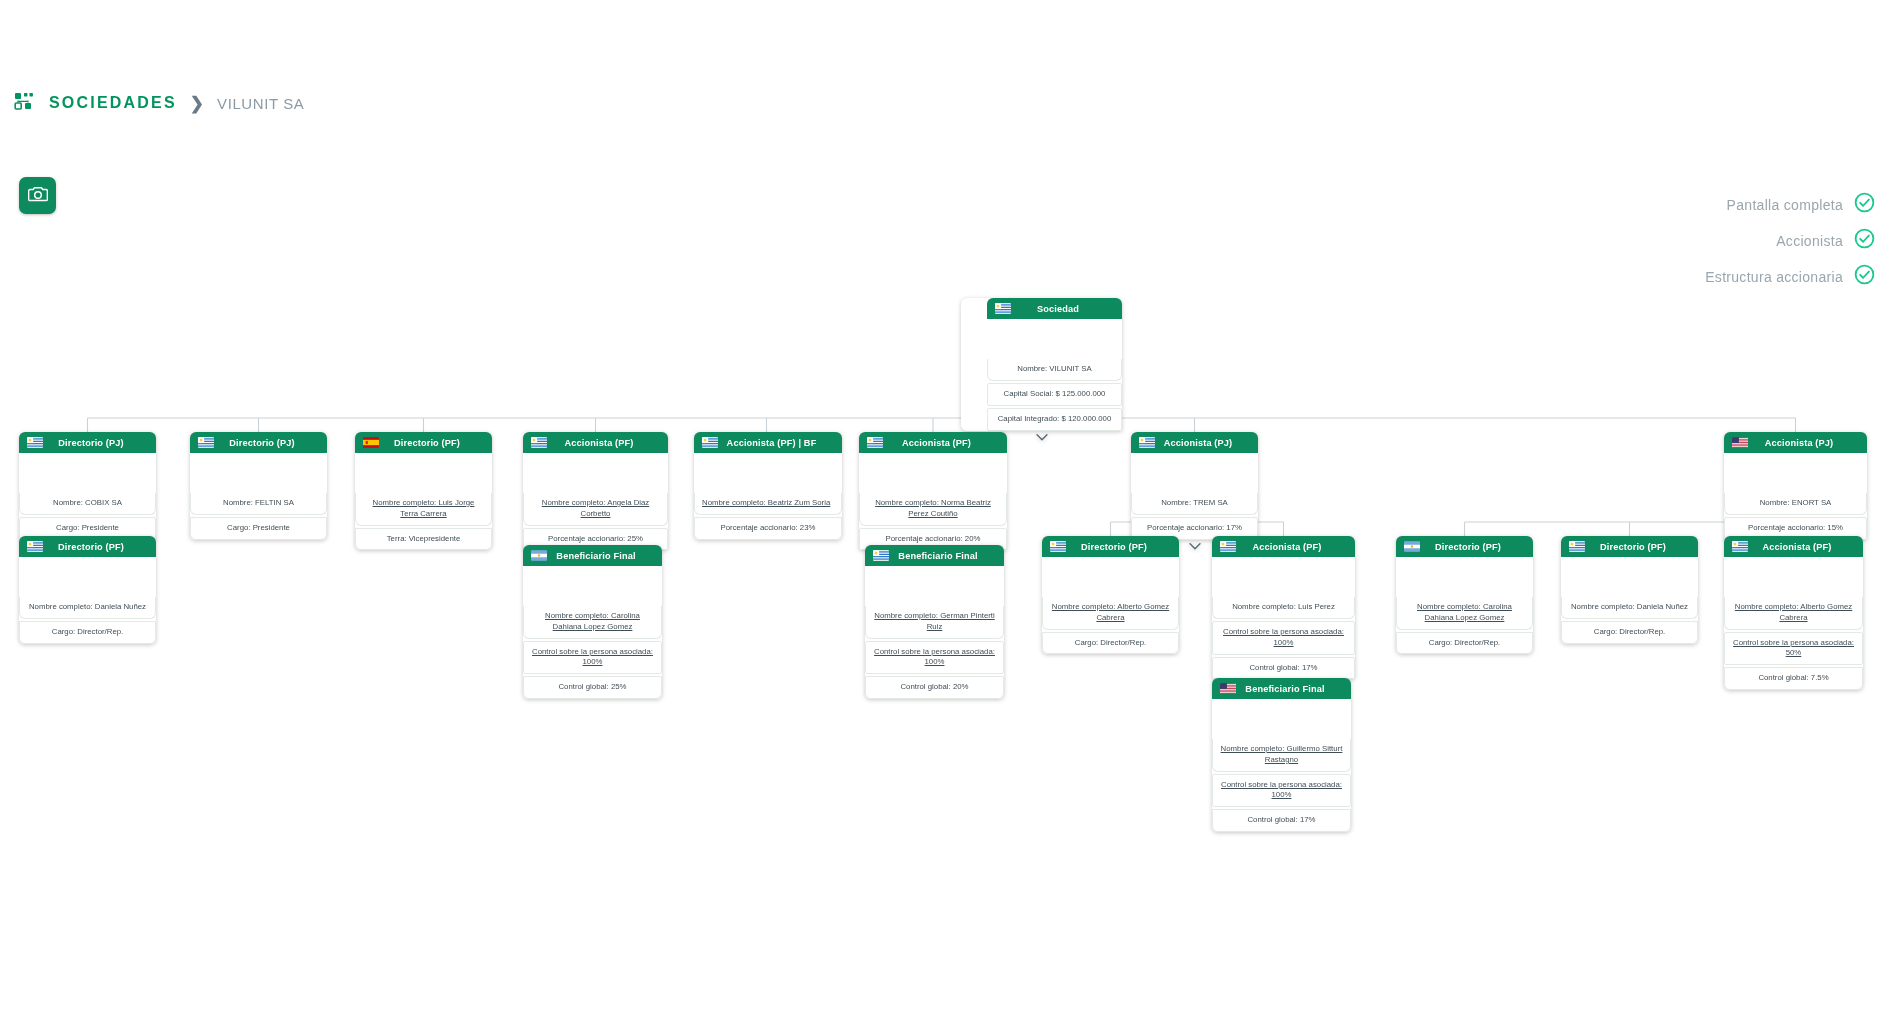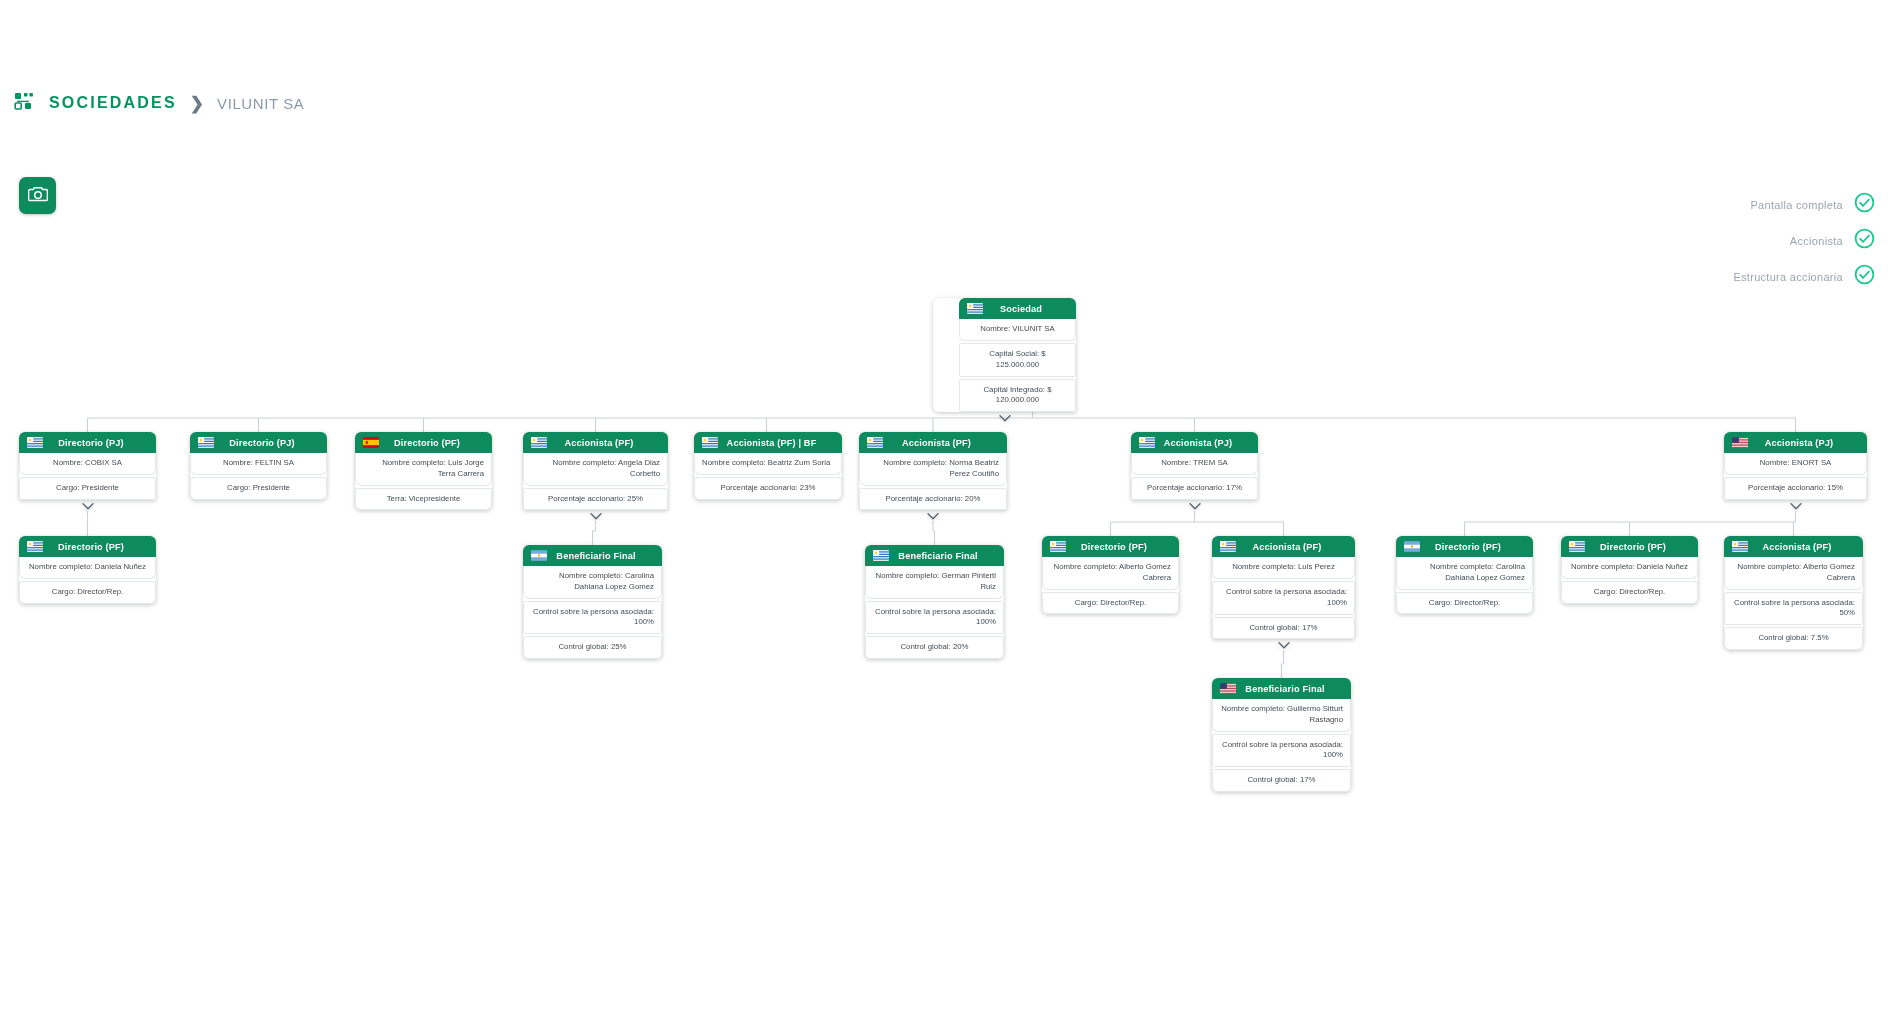--- a/index.html
+++ b/index.html
@@ -34,21 +34,21 @@
     box-shadow: 0 1px 3px rgba(0,0,0,.25);
     cursor: pointer; border: none;
   }
 
   
   .toggles {
     position: absolute; right: 24px; top: 192px;
     display: flex; flex-direction: column; align-items: flex-end; gap: 11px;
   }
   .toggle-row { display: flex; align-items: center; gap: 11px; cursor: pointer; }
-  .toggle-label { color: #9aa6ae; font-size: 11px; letter-spacing: .3px; }
+  .toggle-label { color: #9aa6ae; font-size: 14px; letter-spacing: .3px; }
   .toggle-check { width: 21px; height: 21px; flex: none; }
 
   
   #chart { position: absolute; left: 0; top: 0; width: 1899px; height: 1035px; }
   #lines { position: absolute; left: 0; top: 0; width: 1899px; height: 1035px;
            pointer-events: none; }
 
   .node {
     position: absolute;
     border-radius: 6px;
@@ -75,23 +75,24 @@
     background: #fff;
     border: 1px solid #e3eae6;
     border-top: none;
     padding: 5px 7px;
     font-size: 7.8px;
     color: #404e57;
     line-height: 1.38;
     min-height: 22px;
     display: flex; align-items: center;
     border-radius: 0 0 6px 6px;
+    margin-top: 40px;
   }
   .node-row.center { justify-content: center; text-align: center; }
-  .node-row.left { justify-content: flex-start; text-align: right; }
+  .node-row.left { justify-content: flex-start; text-align: center; text-decoration: underline; }
   .node-row + .node-row { margin-top: 2px; border-top: 1px solid #e3eae6;
                           border-radius: 2px; }
   .node-row:last-child { border-radius: 0 0 6px 6px; }
 
   .chev {
     position: absolute; left: 50%; transform: translateX(-50%);
     bottom: -11px; width: 13px; height: 9px;
   }
 </style>
 </head>
@@ -175,21 +176,21 @@
       <line x1="1283.5" y1="650" x2="1283.5" y2="664" stroke="#c9d2d8" stroke-width="1.1"></line>
       <line x1="1281.5" y1="664" x2="1283.5" y2="664" stroke="#c9d2d8" stroke-width="1.1"></line>
       <line x1="1281.5" y1="664" x2="1281.5" y2="678" stroke="#c9d2d8" stroke-width="1.1"></line>
       <line x1="1795.5" y1="511" x2="1795.5" y2="522" stroke="#c9d2d8" stroke-width="1.1"></line>
       <line x1="1464.5" y1="522" x2="1795.5" y2="522" stroke="#c9d2d8" stroke-width="1.1"></line>
       <line x1="1464.5" y1="522" x2="1464.5" y2="536" stroke="#c9d2d8" stroke-width="1.1"></line>
       <line x1="1629.5" y1="522" x2="1629.5" y2="536" stroke="#c9d2d8" stroke-width="1.1"></line>
       <line x1="1793.5" y1="522" x2="1793.5" y2="536" stroke="#c9d2d8" stroke-width="1.1"></line>
     </svg>
   <div id="chart">
-      <div class="node" id="n_root" style="left: 933px; top: 298px; width: 143px; padding-left: 26px;">
+      <div class="node" id="n_root" style="left: 961px; top: 298px; width: 161px; padding-left: 26px;">
         <div class="node-head" style="background: rgb(14, 138, 95);">
           <svg class="flag" viewBox="0 0 30 20">
         <rect width="30" height="20" fill="#fff"></rect>
         <g fill="#1b6fc4">
           <rect y="2.2" width="30" height="2.2"></rect>
               <rect y="6.7" width="30" height="2.2"></rect>
           <rect y="11.1" width="30" height="2.2"></rect>
               <rect y="15.6" width="30" height="2.2"></rect>
         </g>
         <rect width="11.5" height="11.1" fill="#fff"></rect>

